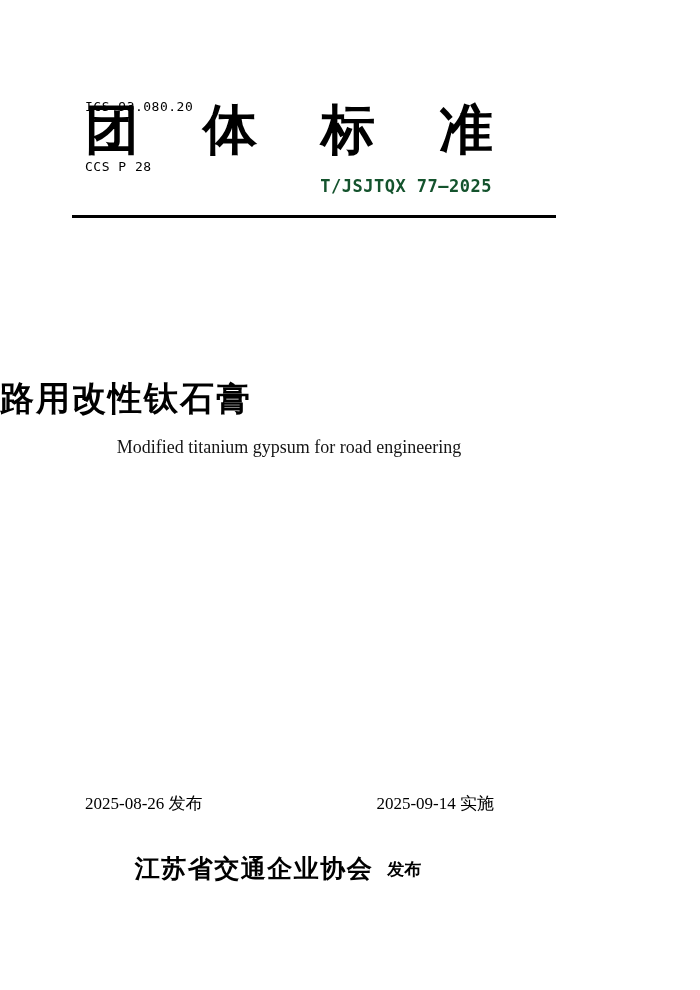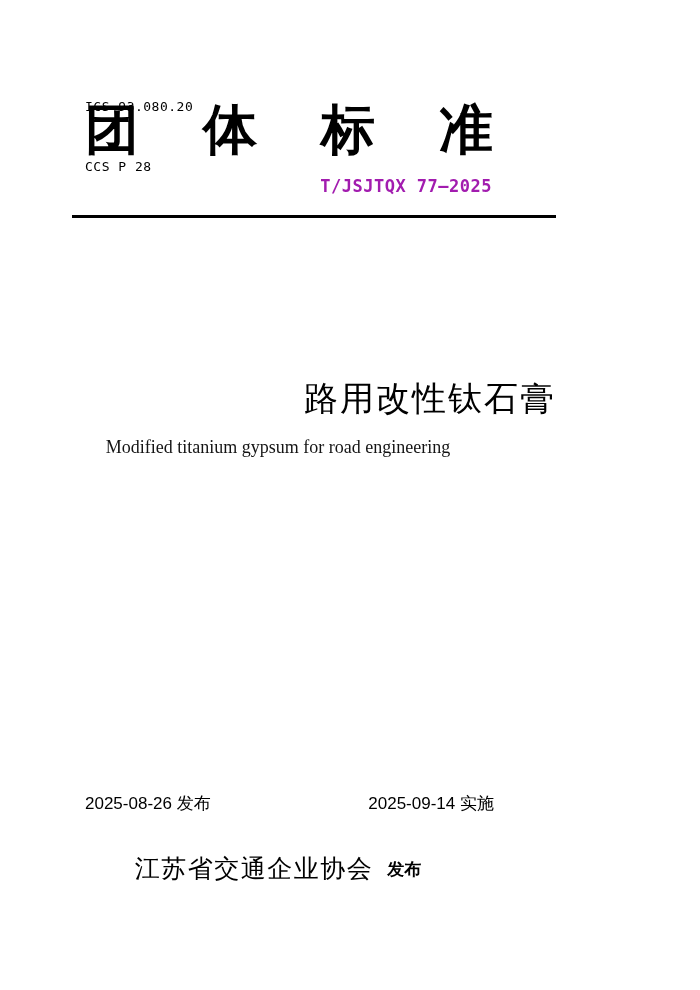--- a/index.html
+++ b/index.html
@@ -40,76 +40,77 @@
     color: #000000;
   }
   .std-number {
     position: absolute;
     right: 64px;
     top: 176px;
     font-family: "DejaVu Sans Mono", monospace;
     font-size: 17px;
     font-weight: bold;
     letter-spacing: 0.5px;
-    color: #a21caf;
+    color: #14532d;
   }
   .head-rule {
     position: absolute;
     left: 72px;
     top: 215px;
     width: 565px;
     height: 3px;
     background: #000000;
   }
   .title-cn {
     position: absolute;
     left: 0;
     width: 100%;
     top: 379px;
-    text-align: right;
+    text-align: left;
     font-size: 34px;
     line-height: 38px;
-    font-weight: normal;
+    font-weight: bold;
     letter-spacing: 2px;
     color: #000000;
   }
   .title-en {
     position: absolute;
     left: 0;
     width: 100%;
     top: 436px;
     text-align: center;
     font-family: "Liberation Serif", serif;
     font-size: 18px;
     line-height: 22px;
     color: #141414;
+    padding-left: 11px;
   }
   .date-row {
     position: absolute;
     left: 85px;
     right: 62px;
     top: 794px;
     display: flex;
     justify-content: space-between;
     font-size: 17px;
     line-height: 20px;
     color: #000000;
   }
-  .date-item { white-space: pre; }
+  .date-item { white-space: pre; font-family: Liberation Serif, serif; }
   .publisher-row {
     position: absolute;
     left: 0;
     width: 100%;
     top: 852px;
     text-align: center;
     color: #000000;
   }
   .publisher-name {
     font-size: 25px;
-    font-weight: normal;
+    font-weight: bold;
     letter-spacing: 1.5px;
     vertical-align: baseline;
   }
   .publisher-action {
     font-size: 17px;
     font-weight: bold;
     margin-left: 14px;
     vertical-align: 2px;
   }
 </style>

